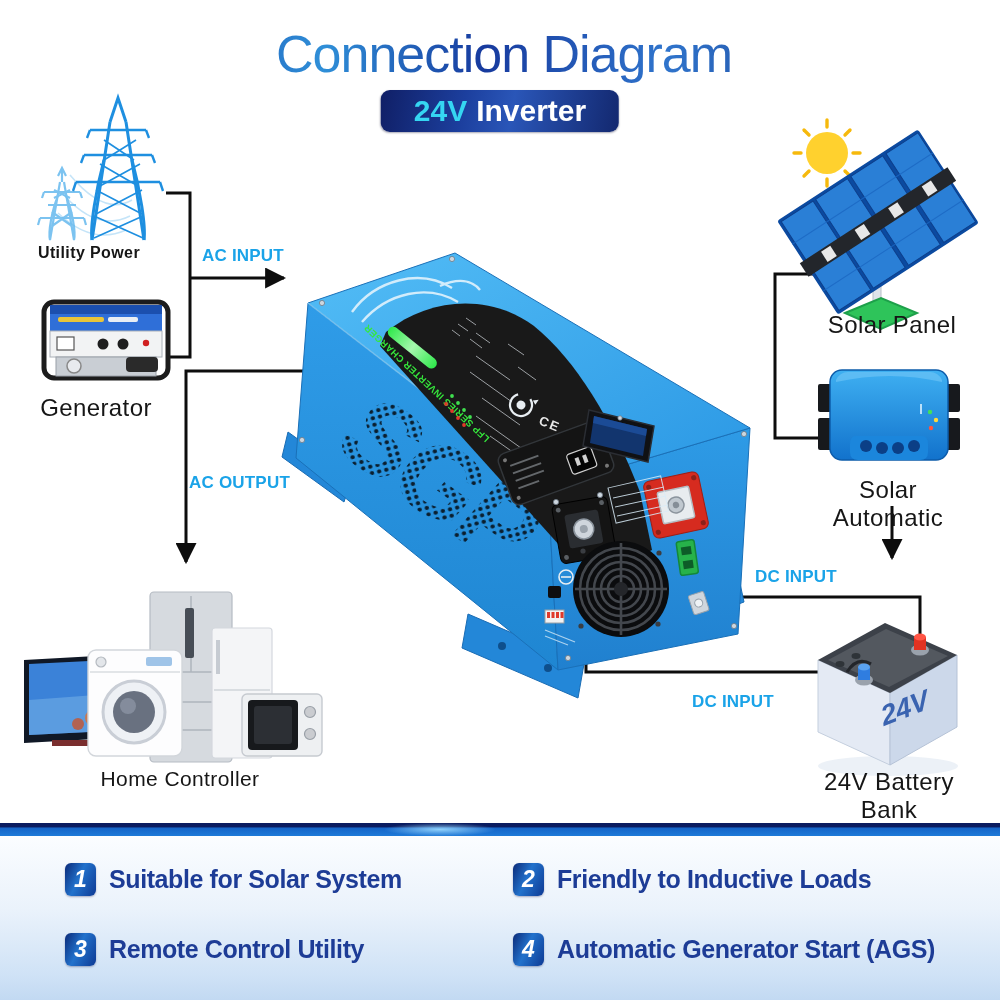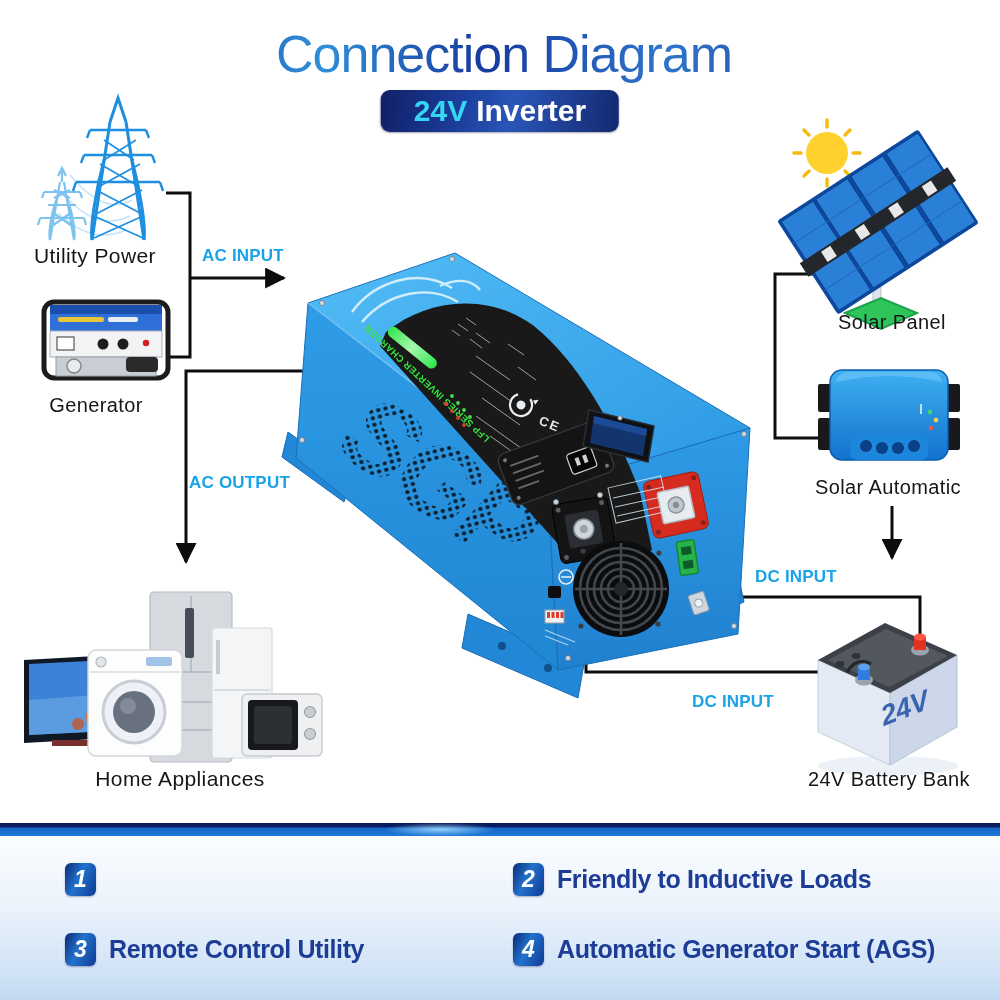--- a/index.html
+++ b/index.html
@@ -10,21 +10,21 @@
          font-size:52px;font-weight:normal;letter-spacing:-1px;color:#1b3a9c;
          background:linear-gradient(92deg,#1c2f8c 0%,#1f55b4 18%,#2f8fd8 32%,#173a9e 48%,#2f74cc 66%,#14246e 100%);
          -webkit-background-clip:text;background-clip:text;-webkit-text-fill-color:transparent;}
   .badge{position:absolute;top:90px;left:50%;transform:translateX(-50%);
          background:linear-gradient(100deg,#101f66 0%,#1c3f9e 35%,#2a56b8 55%,#13286f 100%);
          border-radius:9px;padding:1px 33px;height:40px;line-height:40px;white-space:nowrap;
          font-size:30px;font-weight:bold;box-shadow:0 1px 2px rgba(0,0,40,.35);}
   .badge .hl{color:#35d6f2;margin-right:9px;}
   .badge .wt{color:#ffffff;font-weight:bold;}
   
-  .nodelabel{position:absolute;color:#161616;font-size:20px;text-align:center;letter-spacing:.4px;}
+  .nodelabel{position:absolute;color:#161616;font-size:24px;text-align:center;letter-spacing:.4px;}
   .wirelabel{position:absolute;color:#1aa3e8;font-size:17px;font-weight:bold;letter-spacing:.2px;white-space:nowrap;text-align:right;}
   svg{position:absolute;left:0;top:0;}
   
   .stripe{position:absolute;top:823px;left:0;width:1000px;height:13px;
           background:linear-gradient(180deg,#0a1c60 0%,#0a1c60 28%,#1565c8 40%,#1e7ad8 100%);}
   .stripe .glint{position:absolute;left:385px;top:0;width:110px;height:13px;
           background:radial-gradient(ellipse at center,rgba(150,215,255,.95),rgba(150,215,255,0) 72%);}
   .band{position:absolute;top:836px;left:0;width:1000px;height:164px;
         background:linear-gradient(180deg,#fbfdff 0%,#eaf2fb 45%,#cfe2f6 85%,#c2d9f2 100%);}
   .feature{position:absolute;display:flex;align-items:center;height:34px;}
@@ -402,39 +402,40 @@
         <circle cx="620" cy="418" r="2.2"></circle>
       </g>
 
       <g transform="translate(688,596) rotate(-18)">
         <rect x="0" y="0" width="16" height="20" rx="2" fill="#cfd6dd" stroke="#98a2ac" stroke-width="1"></rect>
         <circle cx="8" cy="10" r="4" fill="#eef2f5" stroke="#98a2ac"></circle>
       </g>
     </g>
   </svg>
 
-  <div class="nodelabel" style="left:30px;top:244px;width:130px;font-size:21px;">Utility Power</div>
+  <div class="nodelabel" style="left:24px;top:244px;width:130px;font-size:16px;font-weight:bold;">Utility Power</div>
   <div class="nodelabel" style="left:31px;top:394px;width:130px;">Generator</div>
-  <div class="nodelabel" style="left:80px;top:767px;width:200px;font-size:21px;">Home Appliances</div>
+  <div class="nodelabel" style="left:80px;top:767px;width:200px;font-size:21px;">Home Controller</div>
   <div class="nodelabel" style="left:812px;top:311px;width:160px;">Solar Panel</div>
   <div class="nodelabel" style="left:808px;top:476px;width:160px;">Solar Automatic</div>
   <div class="nodelabel" style="left:799px;top:768px;width:180px;">24V Battery Bank</div>
 
   <div class="wirelabel" style="left:202px;top:246px;">AC INPUT</div>
   <div class="wirelabel" style="left:189px;top:473px;">AC OUTPUT</div>
   <div class="wirelabel" style="left:755px;top:567px;">DC INPUT</div>
   <div class="wirelabel" style="left:692px;top:692px;">DC INPUT</div>
 
   <div class="stripe">
       <div class="glint"></div>
     </div>
   <div class="band">
 
     <div class="feature" style="left:65px;top:26px;">
       <div class="num">1</div>
+      <div class="txt">Suitable for Solar System</div>
     </div>
     <div class="feature" style="left:513px;top:26px;">
       <div class="num">2</div>
       <div class="txt">Friendly to Inductive Loads</div>
     </div>
     <div class="feature" style="left:65px;top:96px;">
       <div class="num">3</div>
       <div class="txt">Remote Control Utility</div>
     </div>
     <div class="feature" style="left:513px;top:96px;">

